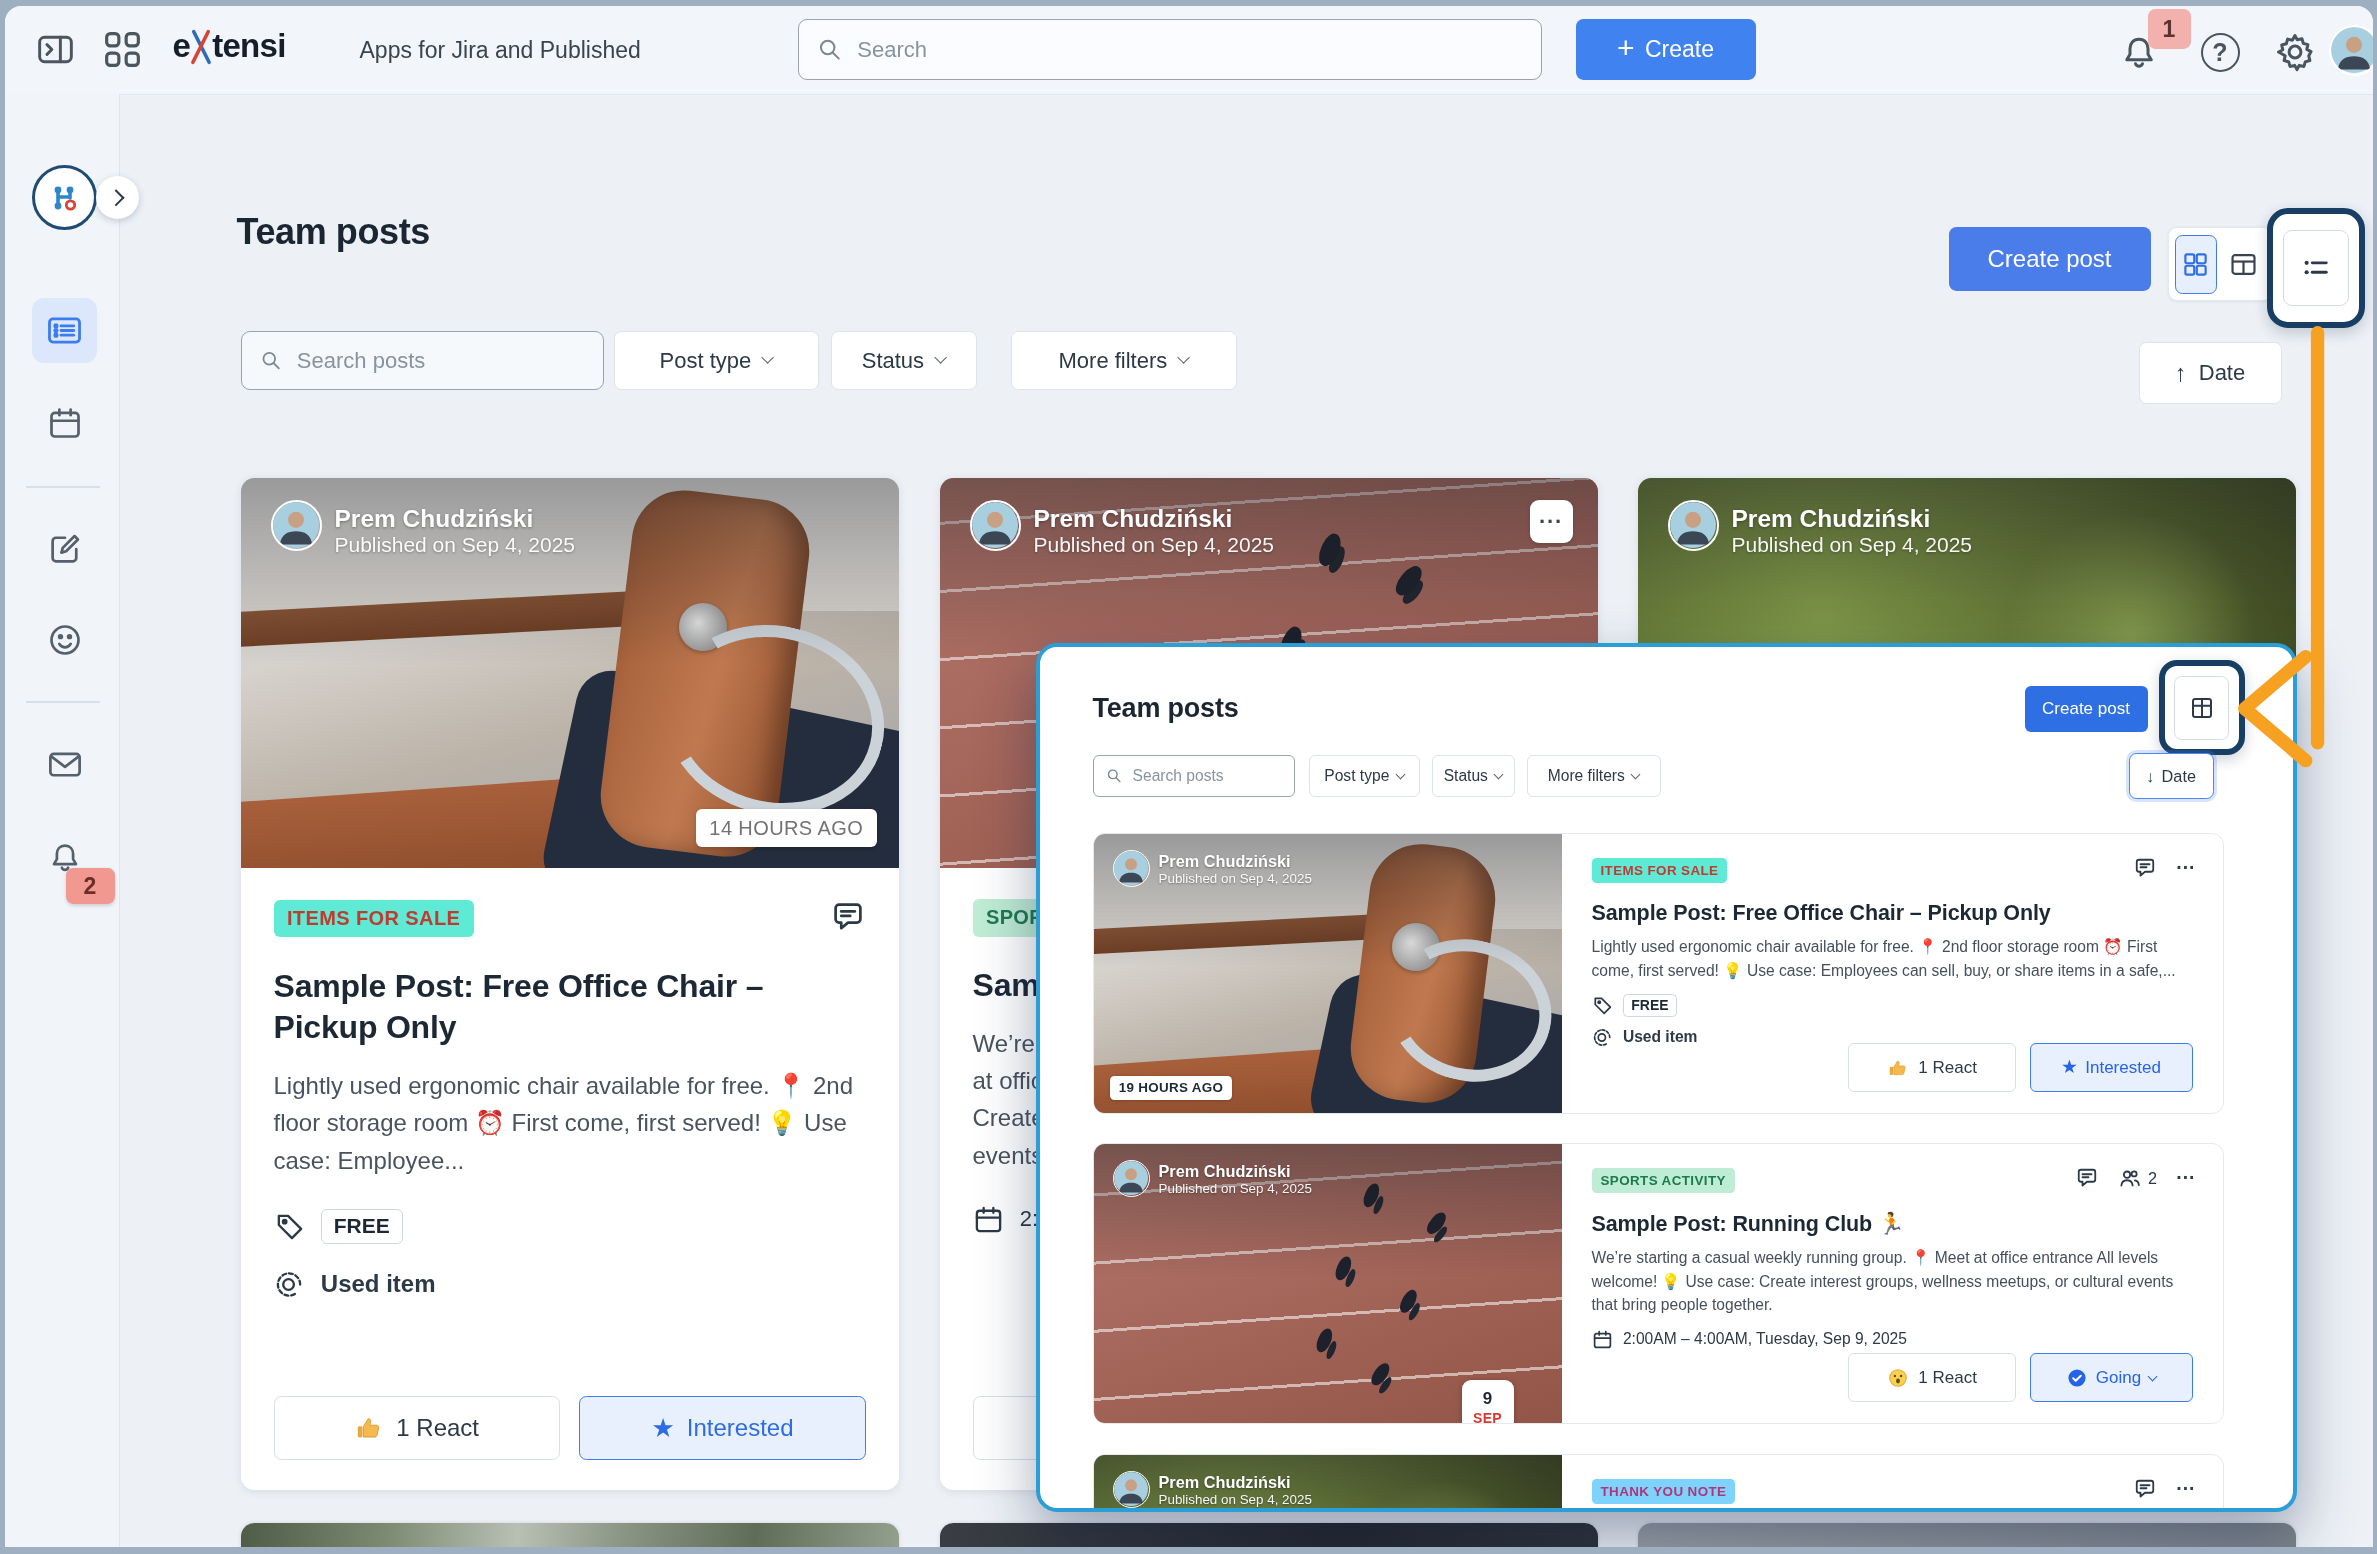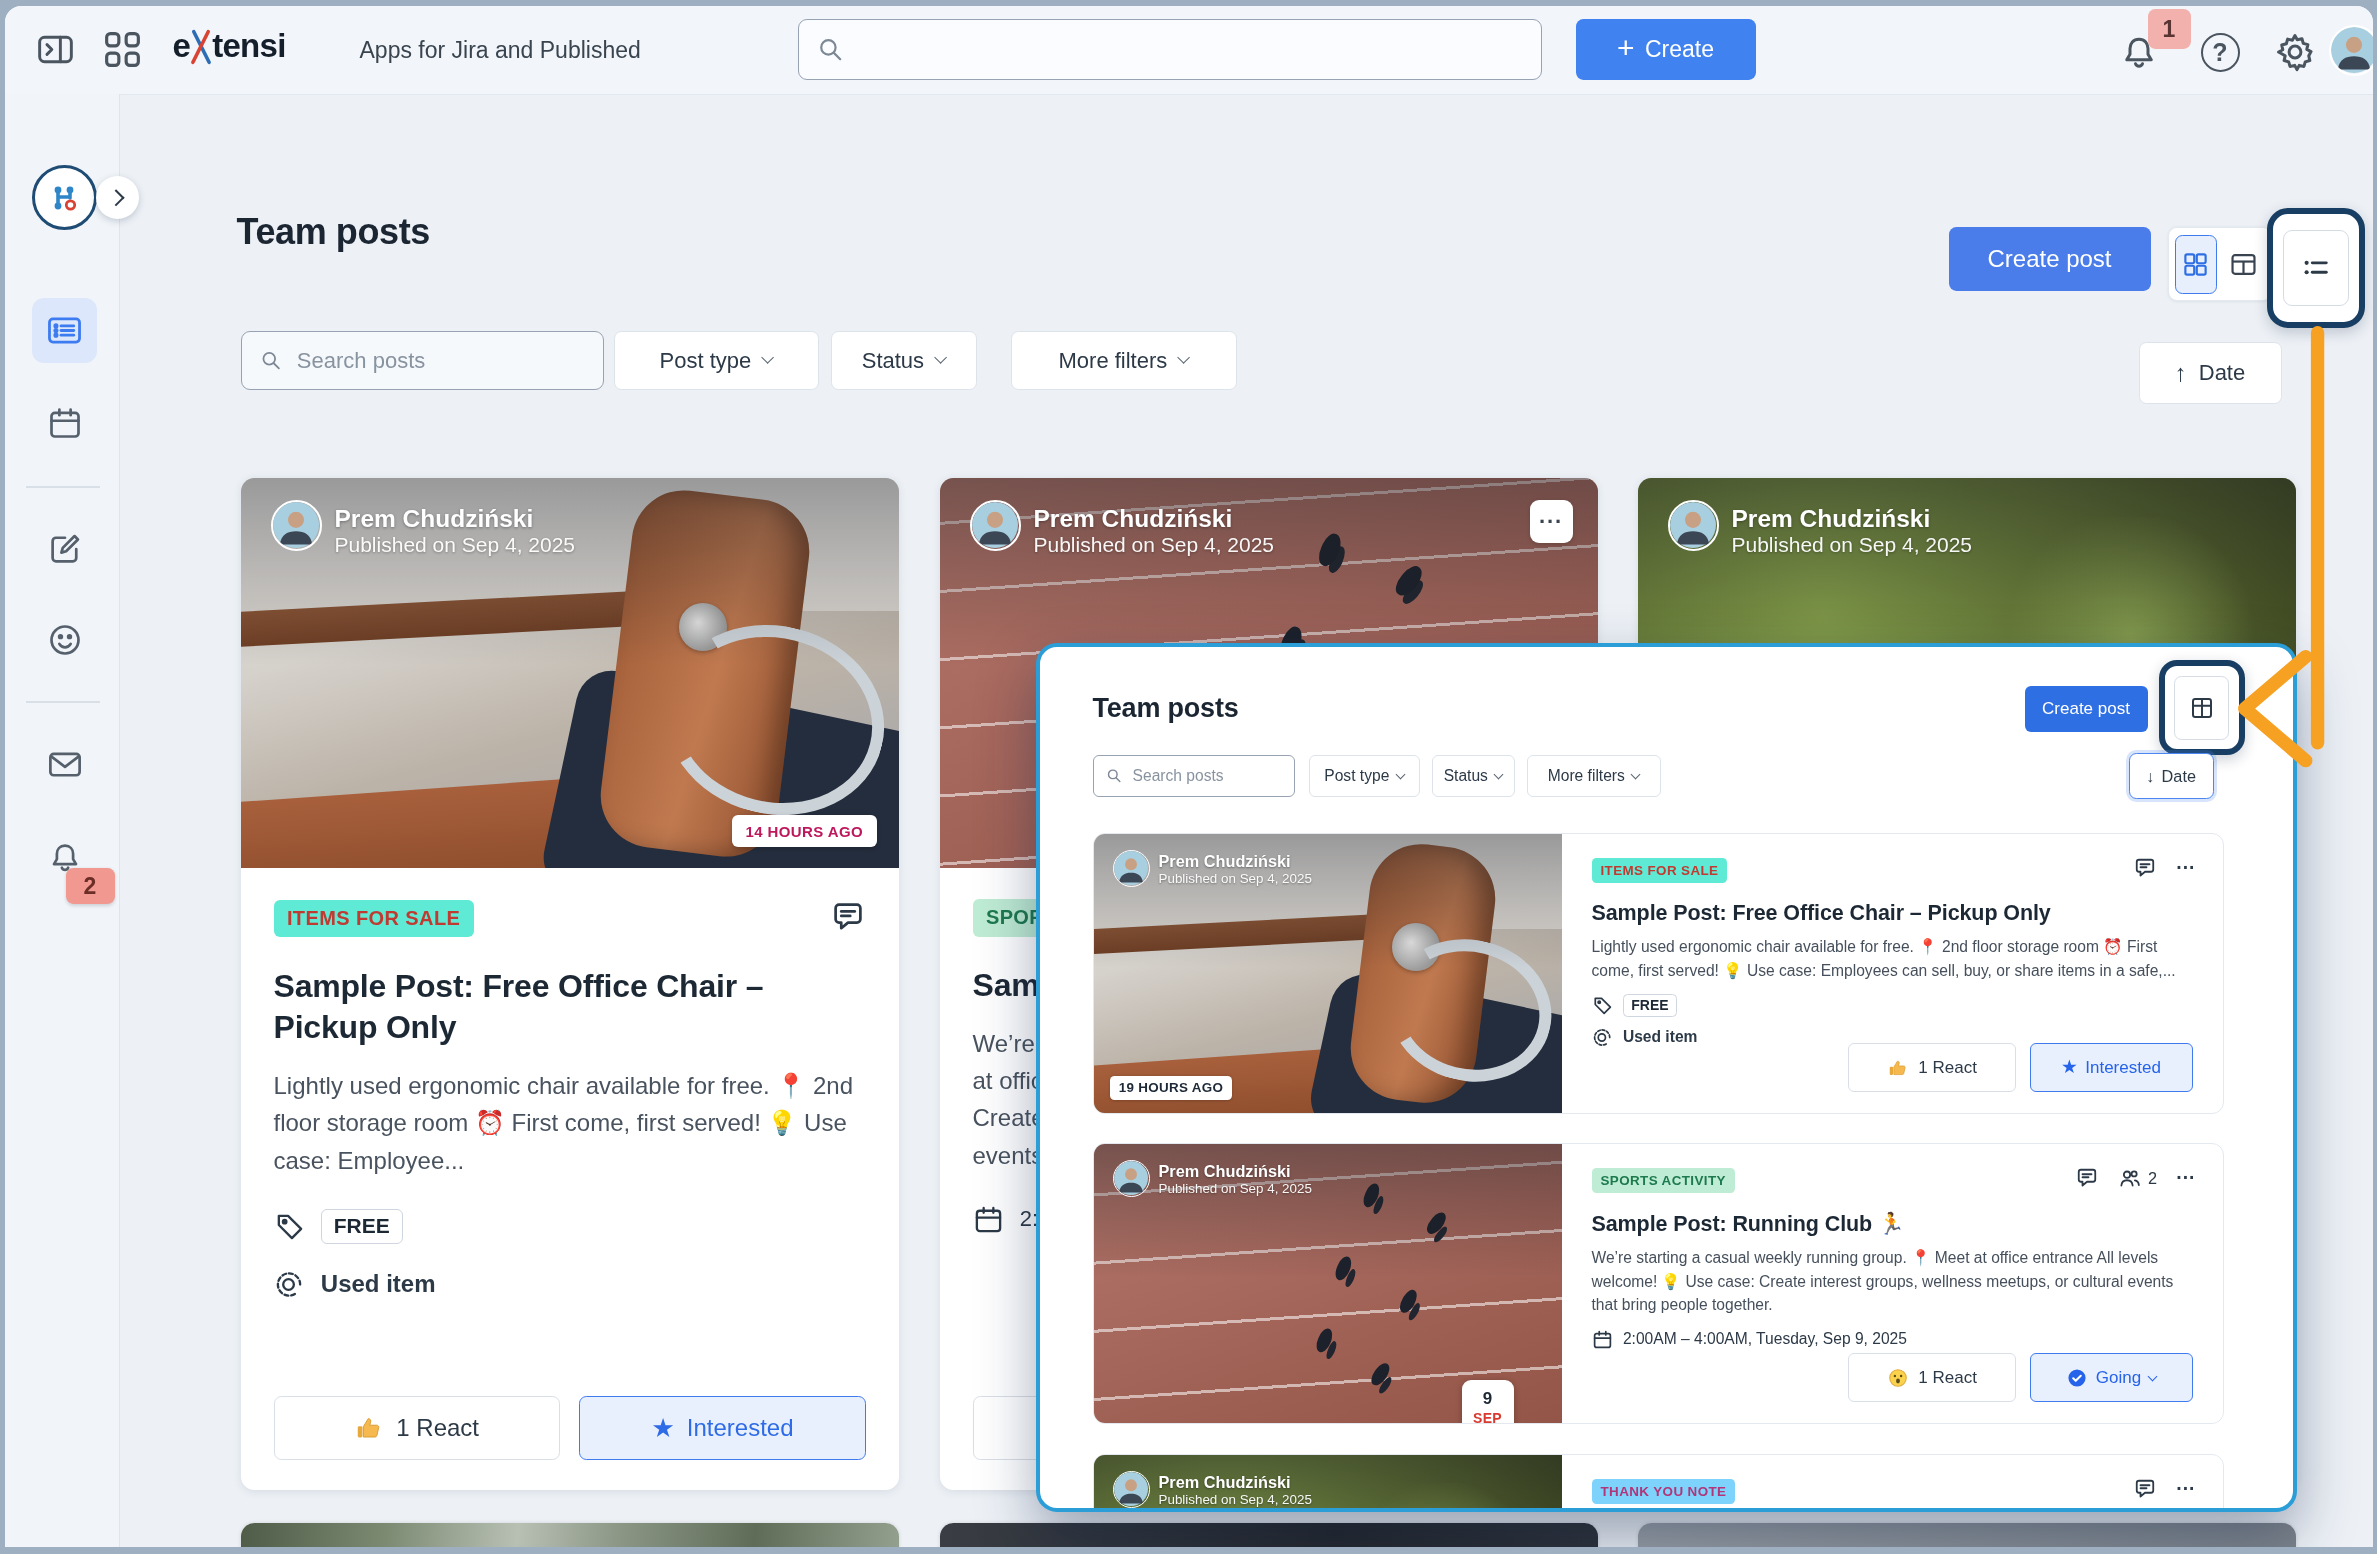--- a/index.html
+++ b/index.html
@@ -36,21 +36,21 @@
   .tg-active{background:#e7effd;border:1.9px solid #3f7bef;color:#2f6fe4;box-sizing:border-box}
   .ann{position:absolute;border:6.7px solid #183f63;border-radius:21px;background:#fff;display:flex;align-items:center;justify-content:center;box-shadow:0 4.5px 13.4px rgba(10,30,60,.20);box-sizing:border-box}
   .ann-inner{background:#fff;border:1.5px solid #d6dce4;border-radius:9px;display:flex;align-items:center;justify-content:center;color:#2c3947}
   
   .card{position:absolute;top:472px;width:658px;height:1012px;background:#fff;border-radius:13.4px;box-shadow:0 1.5px 9px rgba(25,45,70,.10);overflow:hidden;z-index:2}
   .card-img{position:relative;height:390px;overflow:hidden}
   .img-scrim{position:absolute;inset:0;background:linear-gradient(180deg,rgba(25,28,35,.40),rgba(25,28,35,0) 48%)}
   .author{position:absolute;color:#fff}
   .author .nm{font-size:24.5px;font-weight:700;text-shadow:0 0.7px 3px rgba(0,0,0,.35)}
   .author .pub{font-size:21px;opacity:.95;margin-top:6px;text-shadow:0 0.7px 3px rgba(0,0,0,.35)}
-  .time-badge{position:absolute;background:#fff;border-radius:6px;padding:7.4px 13.4px;font-size:15px;font-weight:700;color:#be185d;letter-spacing:0.4px;box-shadow:0 1.5px 4.5px rgba(0,0,0,.18)}
+  .time-badge{position:absolute;background:#fff;border-radius:6px;padding:7.4px 13.4px;font-size:20px;font-weight:400;color:#737373;letter-spacing:0.4px;box-shadow:0 1.5px 4.5px rgba(0,0,0,.18)}
   .card-body{position:absolute;left:0;right:0;top:390px;bottom:0;padding:31px 33px;box-sizing:border-box}
   .cat-chip{display:inline-block;border-radius:6px;padding:7.4px 13.4px;font-size:20px;font-weight:800;letter-spacing:0.4px}
   .cat-sale{background:#5eead4;color:#c03a32}
   .cat-sport{background:#bfecd4;color:#1d7a4f}
   .cat-thanks{background:#7dd3fc;color:#b03579}
   .card-title{font-size:32px;font-weight:700;line-height:1.28;color:#1d2835;margin-top:28px;letter-spacing:-0.2px}
   .card-desc{font-size:24px;line-height:1.55;color:#49535f;margin-top:19.3px}
   .free-chip{display:inline-block;border:1.9px solid #cfd6df;border-radius:6px;padding:4.5px 12px;font-size:21px;font-weight:800;color:#1d2835}
   .meta-row{display:flex;align-items:center;gap:16.3px;color:#2c3947}
   .actions{position:absolute;left:33px;right:33px;bottom:30px;display:flex;gap:19.3px}
@@ -134,20 +134,21 @@
             <line x1="20" y1="3" x2="3" y2="37" stroke="#d84334" stroke-width="4" stroke-linecap="round"></line>
           </svg>
           <span>tensi</span>
       </span>
       <span class="abs app-title" style="left:355px;top:31px">Apps for Jira and Published</span>
       <div class="abs searchbox" style="left:793px;top:13.4px;width:744px;height:61px">
         <svg width="27" height="27" viewBox="0 0 32 32" fill="none" stroke="currentColor" stroke-width="2.6" stroke-linecap="round">
             <circle cx="13.5" cy="13.5" r="8.5"></circle>
             <line x1="20" y1="20" x2="27.5" y2="27.5"></line>
           </svg>
+        <input placeholder="Search" style="">
       </div>
       <button class="abs btn-primary" style="left:1571px;top:13.4px;width:180px;height:61px;border:none;cursor:pointer;font-family:inherit">
         <span style="font-size:30px;font-weight:400;margin-top:-3px">+</span>
         <span>Create</span>
       </button>
       <span class="abs icnbtn" style="left:2114px;top:27px">
         <svg width="40" height="40" viewBox="0 0 32 32" fill="none" stroke="currentColor" stroke-width="2.4" stroke-linecap="round" stroke-linejoin="round">
             <path d="M16 5c-4.6 0-7.2 3.3-7.2 7.3V17l-2.6 4.4h19.6L23.2 17v-4.7C23.2 8.3 20.6 5 16 5z"></path>
             <path d="M13.2 24.6a3 3 0 0 0 5.6 0"></path>
           </svg>

